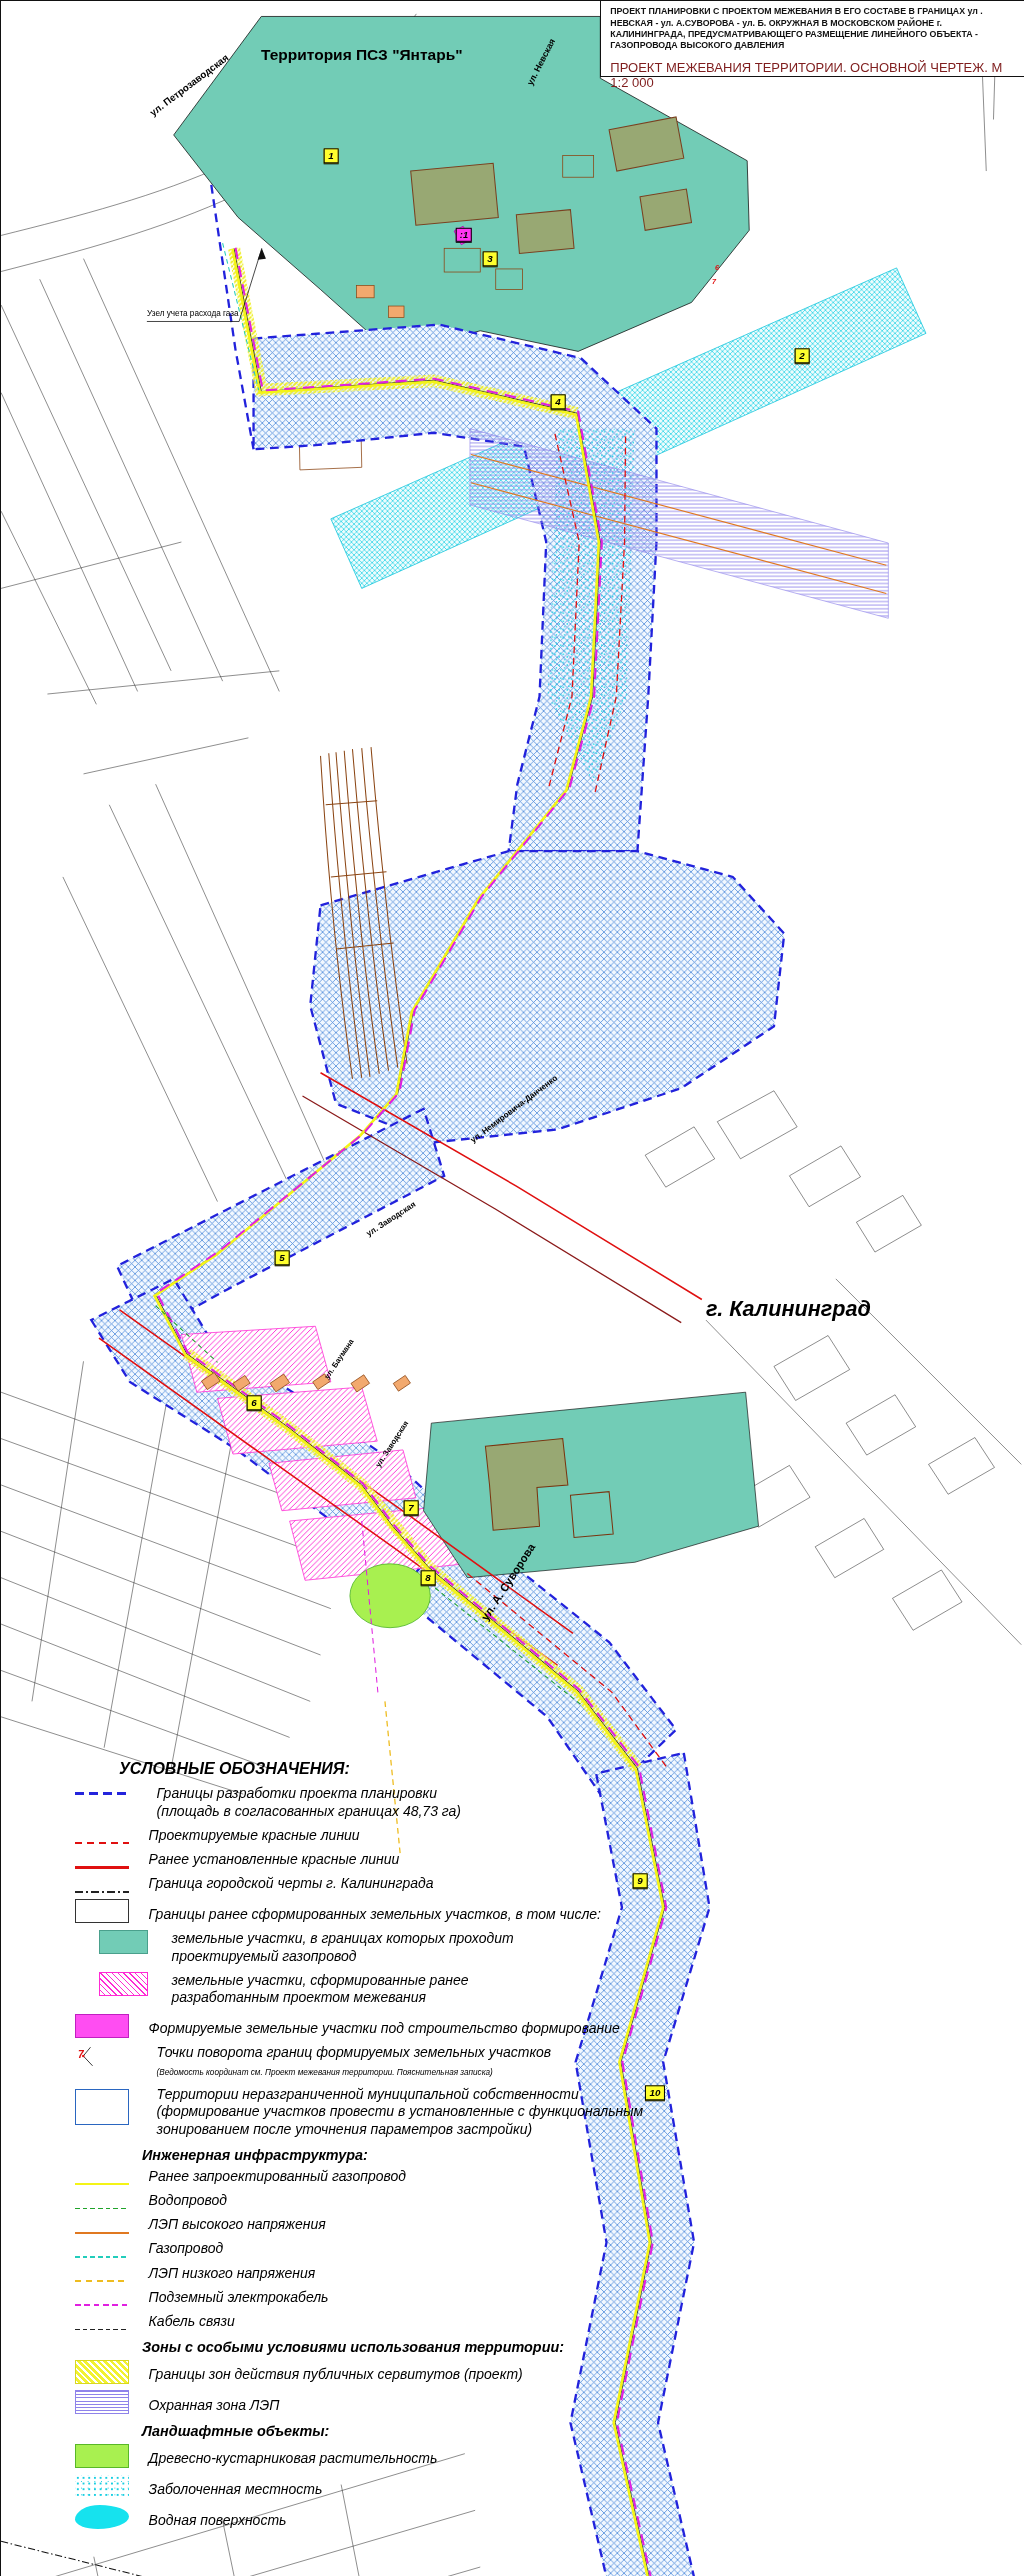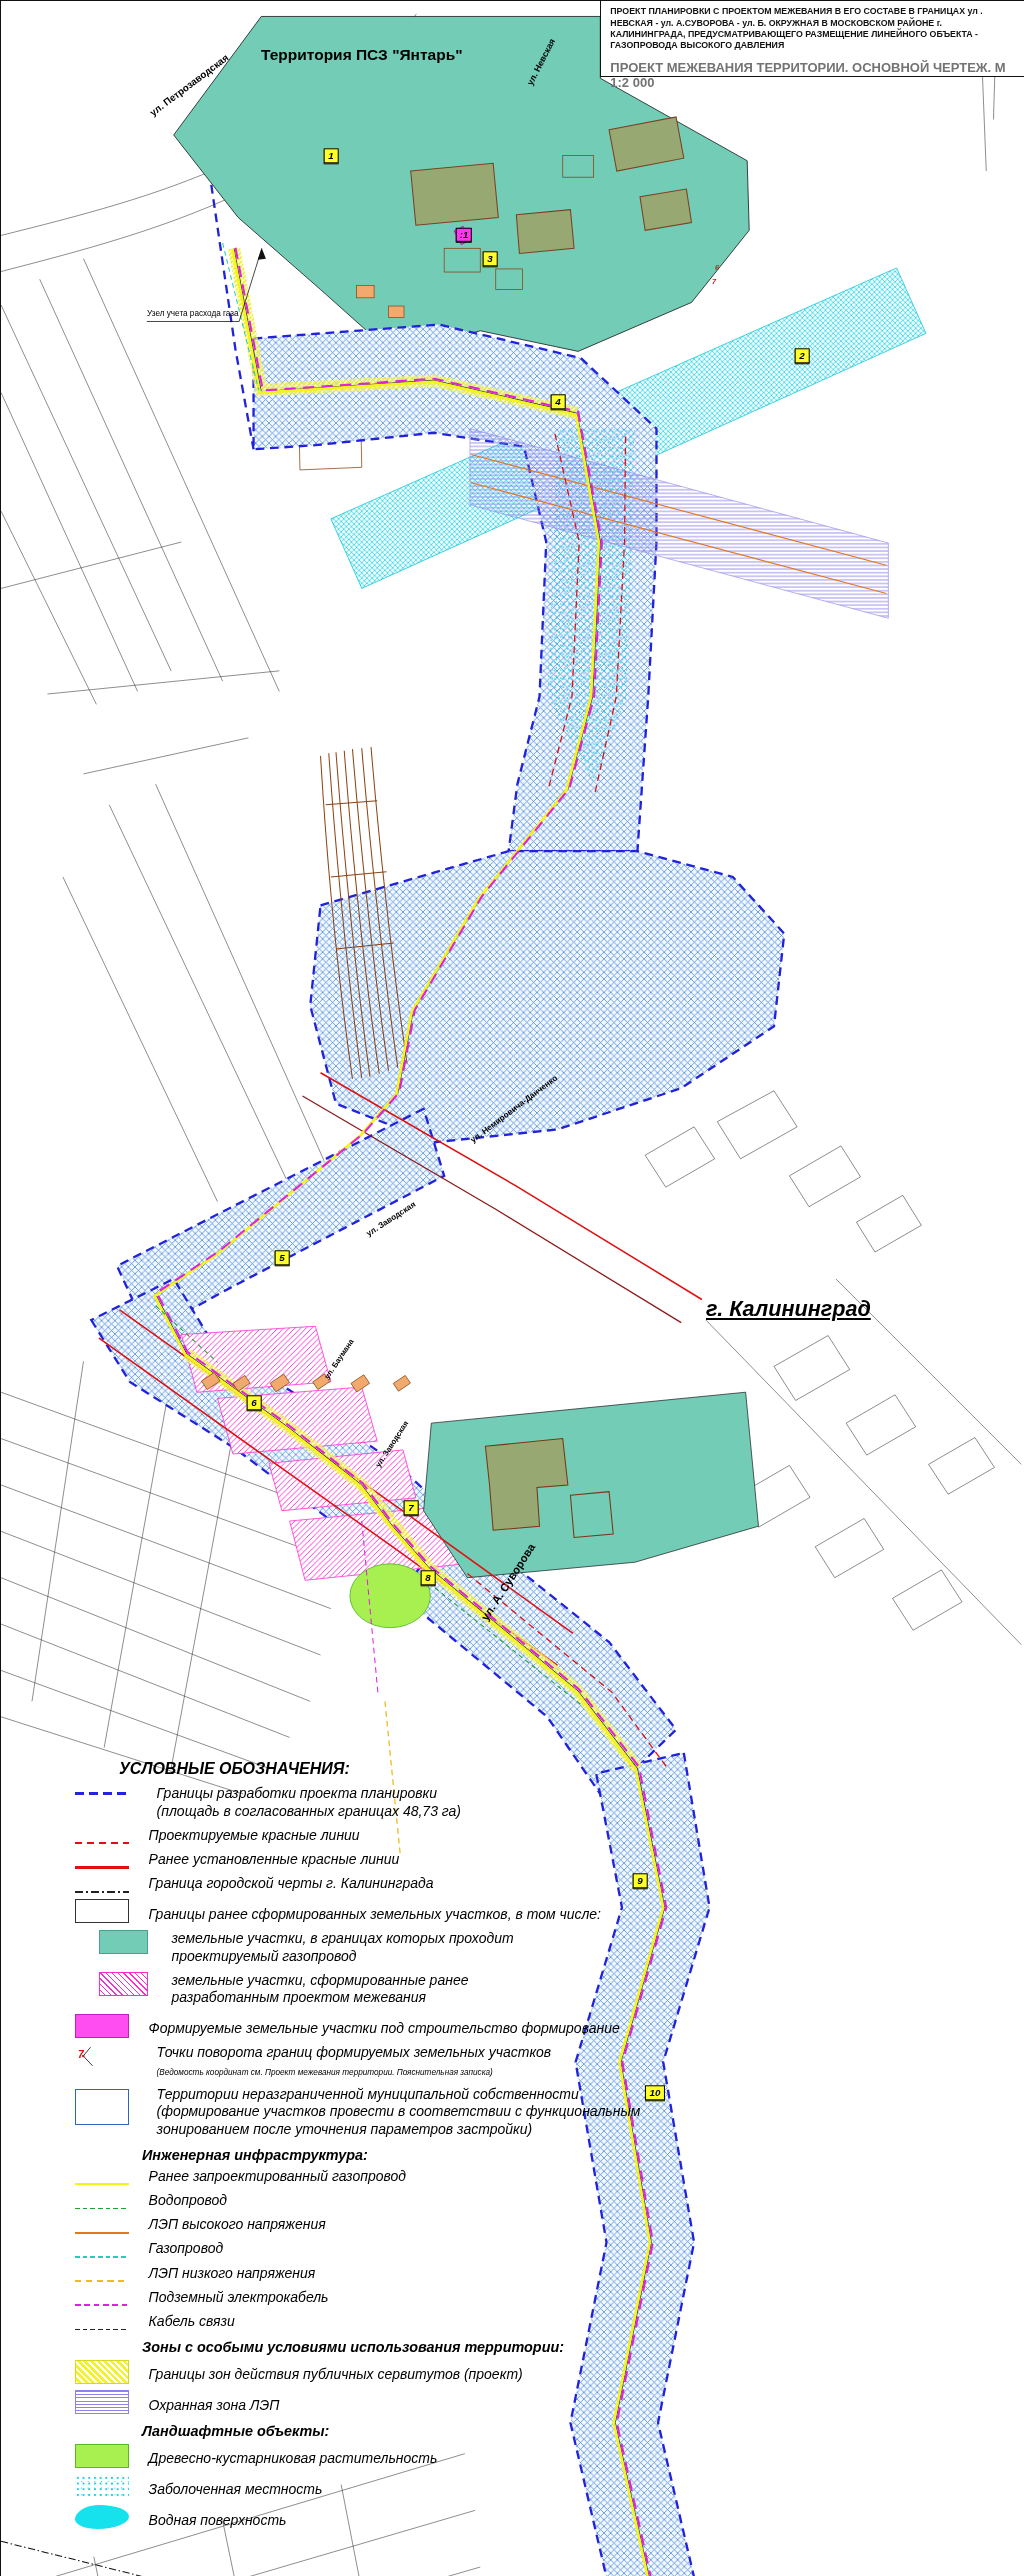--- a/index.html
+++ b/index.html
@@ -5,21 +5,21 @@
   html,body{margin:0;padding:0;background:#888;}
   .canvas{position:relative;width:1025px;height:3595px;background:#ffffff;
           font-family:"Liberation Sans",sans-serif;overflow:hidden;
           border:1px solid #111;box-sizing:border-box;}
   svg.map{position:absolute;left:0;top:0;}
   
   .hdr{position:absolute;left:599px;top:0;width:426px;height:76px;background:#fff;
        border-left:1px solid #111;border-bottom:1px solid #111;box-sizing:border-box;
        padding:5.2px 7.2px 0 9.3px;z-index:40;}
   .hdr .l1{font-size:8.8px;font-weight:bold;line-height:1.3;color:#111;}
-  .hdr .l3{font-size:13px;font-weight:bold;margin-top:8.2px;color:#737373;}
+  .hdr .l3{font-size:13px;font-weight:normal;margin-top:8.2px;color:#7f1d1d;}
   
   .area-label{position:absolute;font-weight:bold;color:#000;white-space:pre;z-index:30;}
   .street-label{position:absolute;font-weight:bold;color:#000;white-space:nowrap;z-index:30;}
   .marker-y{position:absolute;background:#ffff2e;border:0.5px solid #000;color:#000;
             font-size:9.8px;font-weight:bold;font-style:italic;padding:0 3.6px;line-height:13.4px;
             box-shadow:0 1px 0 #000;z-index:35;}
   .marker-m{position:absolute;background:#ff35f0;border:0.5px solid #000;color:#000;
             font-size:9.3px;font-weight:bold;font-style:italic;padding:0 3.1px;line-height:12.4px;
             box-shadow:0 1px 0 #000;z-index:35;}
   .rednum{position:absolute;color:#e01010;font-size:7.2px;font-weight:bold;font-style:italic;z-index:34;}
@@ -343,21 +343,21 @@
       <span class="n7">7</span>
       <svg width="31" height="24" viewBox="0 0 60 46">
             <path d="M30 6 L16 23 L34 42" stroke="#111" stroke-width="1.6" fill="none"></path>
             <circle cx="16" cy="23" r="2.4" fill="#e01010"></circle>
           </svg>
     </div>
     <div class="lg-tx"><span>Точки поворота границ формируемых земельных участков</span><br><span class="lg-note">(Ведомость координат см. Проект межевания территории. Пояснительная записка)</span></div>
   </div>
   <div class="lg-item tall">
     <div class="lg-sw sw-rect rect-cross" style="height:36px;margin-top:3.1px;"></div>
-    <div class="lg-tx"><span>Территории неразграниченной муниципальной собственности</span><br><span>(формирование участков провести в соответствии с функциональным</span><br><span>зонированием после уточнения параметров застройки)</span></div>
+    <div class="lg-tx"><span>Территории неразграниченной муниципальной собственности</span><br><span>(формирование участков провести в установленные с функциональным</span><br><span>зонированием после уточнения параметров застройки)</span></div>
   </div>
 
   <div class="lg-head">Инженерная инфраструктура:</div>
   <div class="lg-item">
         <div class="lg-sw sw-line line-yellow"></div>
         <div class="lg-tx">Ранее запроектированный газопровод</div>
       </div>
   <div class="lg-item">
         <div class="lg-sw sw-line line-greend"></div>
         <div class="lg-tx">Водопровод</div>
@@ -402,21 +402,21 @@
         <div class="lg-sw rect-marsh"></div>
         <div class="lg-tx">Заболоченная местность</div>
       </div>
   <div class="lg-item">
         <div class="lg-sw blob-cyan"></div>
         <div class="lg-tx">Водная поверхность</div>
       </div>
 </div>
 
 <div class="area-label" style="left: 260px; top: 45px; font-size: 15.5px;">Территория ПСЗ "Янтарь"</div>
-    <div class="area-label" style="left: 705px; top: 1295px; font-size: 21.6px; font-style: italic; text-decoration: underline;">г. Калининград</div>
+    <div class="area-label" style="left: 705px; top: 1295px; font-size: 21.6px; font-style: italic;">г. Калининград</div>
     <div class="street-label" style="left: 188px; top: 84px; font-size: 9.8px; transform: translate(-50%, -50%) rotate(-37deg);">ул. Петрозаводская</div>
     <div class="street-label" style="left: 540px; top: 61px; font-size: 8.8px; transform: translate(-50%, -50%) rotate(-63deg);">ул. Невская</div>
     <div class="street-label" style="left: 513px; top: 1108px; font-size: 8.2px; transform: translate(-50%, -50%) rotate(-37deg);">ул. Немировича-Данченко</div>
     <div class="street-label" style="left: 390px; top: 1218px; font-size: 8.2px; transform: translate(-50%, -50%) rotate(-33deg);">ул. Заводская</div>
     <div class="street-label" style="left: 391px; top: 1443px; font-size: 7.7px; transform: translate(-50%, -50%) rotate(-57deg);">ул. Заводская</div>
     <div class="street-label" style="left: 338px; top: 1358px; font-size: 7.7px; transform: translate(-50%, -50%) rotate(-56deg);">ул. Баумана</div>
     <div class="street-label" style="left: 507px; top: 1581px; font-size: 11.3px; transform: translate(-50%, -50%) rotate(-57deg);">ул. А. Суворова</div>
     <div class="marker-y" style="left: 330px; top: 155px; transform: translate(-50%, -50%);">1</div>
     <div class="marker-y" style="left: 801px; top: 355px; transform: translate(-50%, -50%);">2</div>
     <div class="marker-y" style="left: 489px; top: 258px; transform: translate(-50%, -50%);">3</div>

